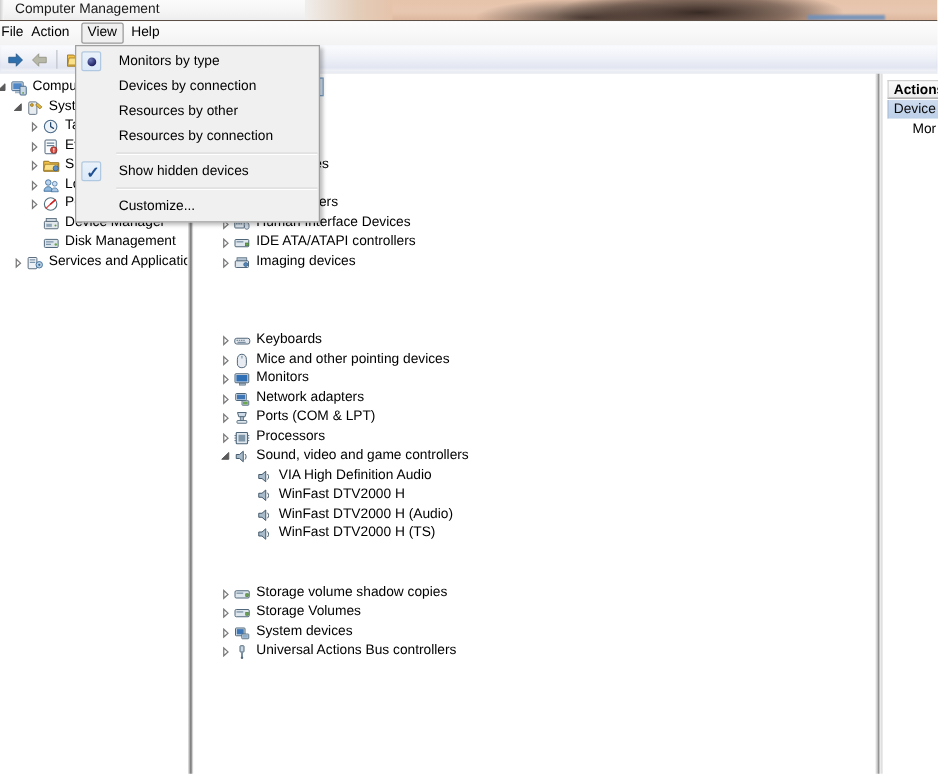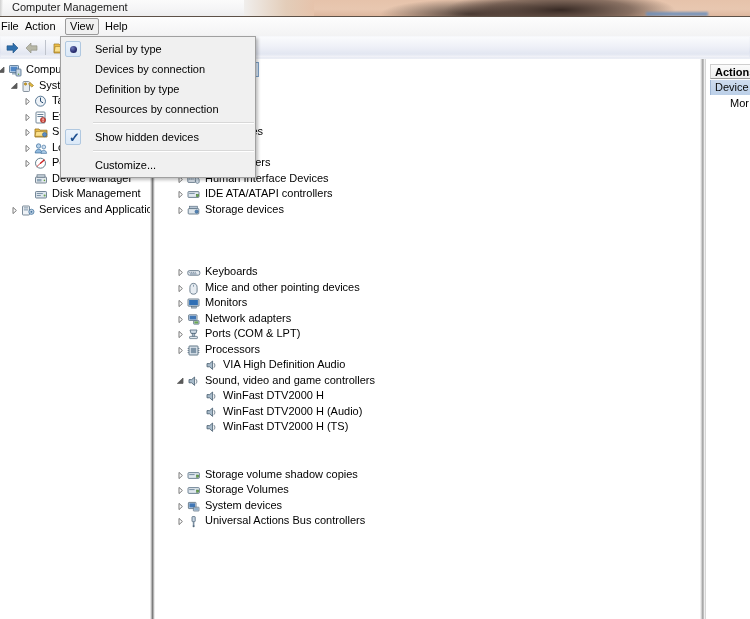--- a/index.html
+++ b/index.html
@@ -617,21 +617,21 @@
           <span class="tw" style="left: 21px;">
             <svg width="9" height="9" viewBox="0 0 9 9">
               <path d="M3 1.4 L6.4 4.5 L3 7.6 Z" fill="none" stroke="#7a7a7a" stroke-width="1"></path>
             </svg>
           </span>
           <span class="ticon" style="left: 32px;"><svg width="15" height="13" viewBox="0 0 15 13">
               <rect x="1.2" y="4.6" width="10.6" height="5.4" rx="0.8" fill="#dde5ec" stroke="#52677a" stroke-width="0.8"></rect>
               <rect x="2.6" y="2.2" width="7.8" height="2.4" fill="#b5c4d2" stroke="#52677a" stroke-width="0.6"></rect>
               <circle cx="9.6" cy="7.6" r="1.6" fill="#5585b5" stroke="#2f5e8e" stroke-width="0.6"></circle>
             </svg></span>
-          <span class="tlabel" style="left: 50px;">Storage devices</span>
+          <span class="tlabel" style="left: 50px;">Imaging devices</span>
         </div>
         <div class="tree-row" style="top: 0px; margin-top: 47px;">
           <span class="tw" style="left: 21px;">
             <svg width="9" height="9" viewBox="0 0 9 9">
               <path d="M3 1.4 L6.4 4.5 L3 7.6 Z" fill="none" stroke="#7a7a7a" stroke-width="1"></path>
             </svg>
           </span>
           <span class="ticon" style="left: 32px;"><svg width="15" height="13" viewBox="0 0 15 13">
               <rect x="0.8" y="4.6" width="12" height="4.6" rx="1.6" fill="#e3e9ef" stroke="#52677a" stroke-width="0.8"></rect>
               <rect x="2.2" y="5.8" width="1.2" height="1" fill="#7b8fa2"></rect>
@@ -706,37 +706,37 @@
               <rect x="0.6" y="4" width="1.4" height="0.9" fill="#6a7d8e"></rect>
               <rect x="0.6" y="6" width="1.4" height="0.9" fill="#6a7d8e"></rect>
               <rect x="0.6" y="8" width="1.4" height="0.9" fill="#6a7d8e"></rect>
               <rect x="11" y="4" width="1.4" height="0.9" fill="#6a7d8e"></rect>
               <rect x="11" y="6" width="1.4" height="0.9" fill="#6a7d8e"></rect>
               <rect x="11" y="8" width="1.4" height="0.9" fill="#6a7d8e"></rect>
             </svg></span>
           <span class="tlabel" style="left: 50px;">Processors</span>
         </div>
         <div class="tree-row" style="top: 0px;">
+          <span class="tw" style="left: 21px;">
+            <svg width="9" height="9" viewBox="0 0 9 9">
+              <path d="M1.4 6.4 L7 6.4 L7 1 Z" fill="#5a5a5a" stroke="#5a5a5a" stroke-width="0.8" stroke-linejoin="round"></path>
+            </svg>
+          </span>
+          <span class="ticon" style="left: 32px;"><svg width="15" height="13" viewBox="0 0 15 13">
+              <path d="M2 4.6 L4.6 4.6 L7.6 2 L7.6 10.4 L4.6 7.8 L2 7.8 Z" fill="#a9bccb" stroke="#44596b" stroke-width="0.8" stroke-linejoin="round"></path>
+              <path d="M9 4.2 c1.1 1.2 1.1 3.2 0 4.4" stroke="#44596b" stroke-width="0.8" fill="none"></path>
+            </svg></span>
+          <span class="tlabel" style="left: 50px;">Sound, video and game controllers</span>
+        </div>
+        <div class="tree-row" style="top: 0px;">
           <span class="ticon" style="left: 50px;"><svg width="15" height="13" viewBox="0 0 15 13">
               <path d="M2 4.6 L4.6 4.6 L7.6 2 L7.6 10.4 L4.6 7.8 L2 7.8 Z" fill="#a9bccb" stroke="#44596b" stroke-width="0.8" stroke-linejoin="round"></path>
               <path d="M9 4.2 c1.1 1.2 1.1 3.2 0 4.4" stroke="#44596b" stroke-width="0.8" fill="none"></path>
             </svg></span>
           <span class="tlabel" style="left: 68px;">VIA High Definition Audio</span>
-        </div>
-        <div class="tree-row" style="top: 0px;">
-          <span class="tw" style="left: 21px;">
-            <svg width="9" height="9" viewBox="0 0 9 9">
-              <path d="M1.4 6.4 L7 6.4 L7 1 Z" fill="#5a5a5a" stroke="#5a5a5a" stroke-width="0.8" stroke-linejoin="round"></path>
-            </svg>
-          </span>
-          <span class="ticon" style="left: 32px;"><svg width="15" height="13" viewBox="0 0 15 13">
-              <path d="M2 4.6 L4.6 4.6 L7.6 2 L7.6 10.4 L4.6 7.8 L2 7.8 Z" fill="#a9bccb" stroke="#44596b" stroke-width="0.8" stroke-linejoin="round"></path>
-              <path d="M9 4.2 c1.1 1.2 1.1 3.2 0 4.4" stroke="#44596b" stroke-width="0.8" fill="none"></path>
-            </svg></span>
-          <span class="tlabel" style="left: 50px;">Sound, video and game controllers</span>
         </div>
         <div class="tree-row" style="top: 0px;">
           <span class="ticon" style="left: 50px;"><svg width="15" height="13" viewBox="0 0 15 13">
               <path d="M2 4.6 L4.6 4.6 L7.6 2 L7.6 10.4 L4.6 7.8 L2 7.8 Z" fill="#a9bccb" stroke="#44596b" stroke-width="0.8" stroke-linejoin="round"></path>
               <path d="M9 4.2 c1.1 1.2 1.1 3.2 0 4.4" stroke="#44596b" stroke-width="0.8" fill="none"></path>
             </svg></span>
           <span class="tlabel" style="left: 68px;">WinFast DTV2000 H</span>
         </div>
         <div class="tree-row" style="top: 0px;">
           <span class="ticon" style="left: 50px;"><svg width="15" height="13" viewBox="0 0 15 13">
@@ -815,23 +815,23 @@
     <div class="actions-subheader">Device M</div>
     <div class="actions-divider"></div>
     <div class="actions-more">Mor</div>
   </div>
 </div>
 
 <div id="view-menu">
   <div class="gutter"></div>
 <div class="mi"><span class="mi-mark">
         <span class="radio-dot"></span>
-      </span><span>Serial by type</span></div>
+      </span><span>Monitors by type</span></div>
     <div class="mi"><span>Devices by connection</span></div>
-    <div class="mi"><span>Definition by type</span></div>
+    <div class="mi"><span>Resources by other</span></div>
     <div class="mi"><span>Resources by connection</span></div>
     <div class="msep"></div>
     <div class="mi"><span class="mi-mark">
         <span class="check-glyph">✓</span>
       </span><span>Show hidden devices</span></div>
     <div class="msep"></div>
     <div class="mi"><span>Customize...</span></div>
   </div>
 
 </body></html>

